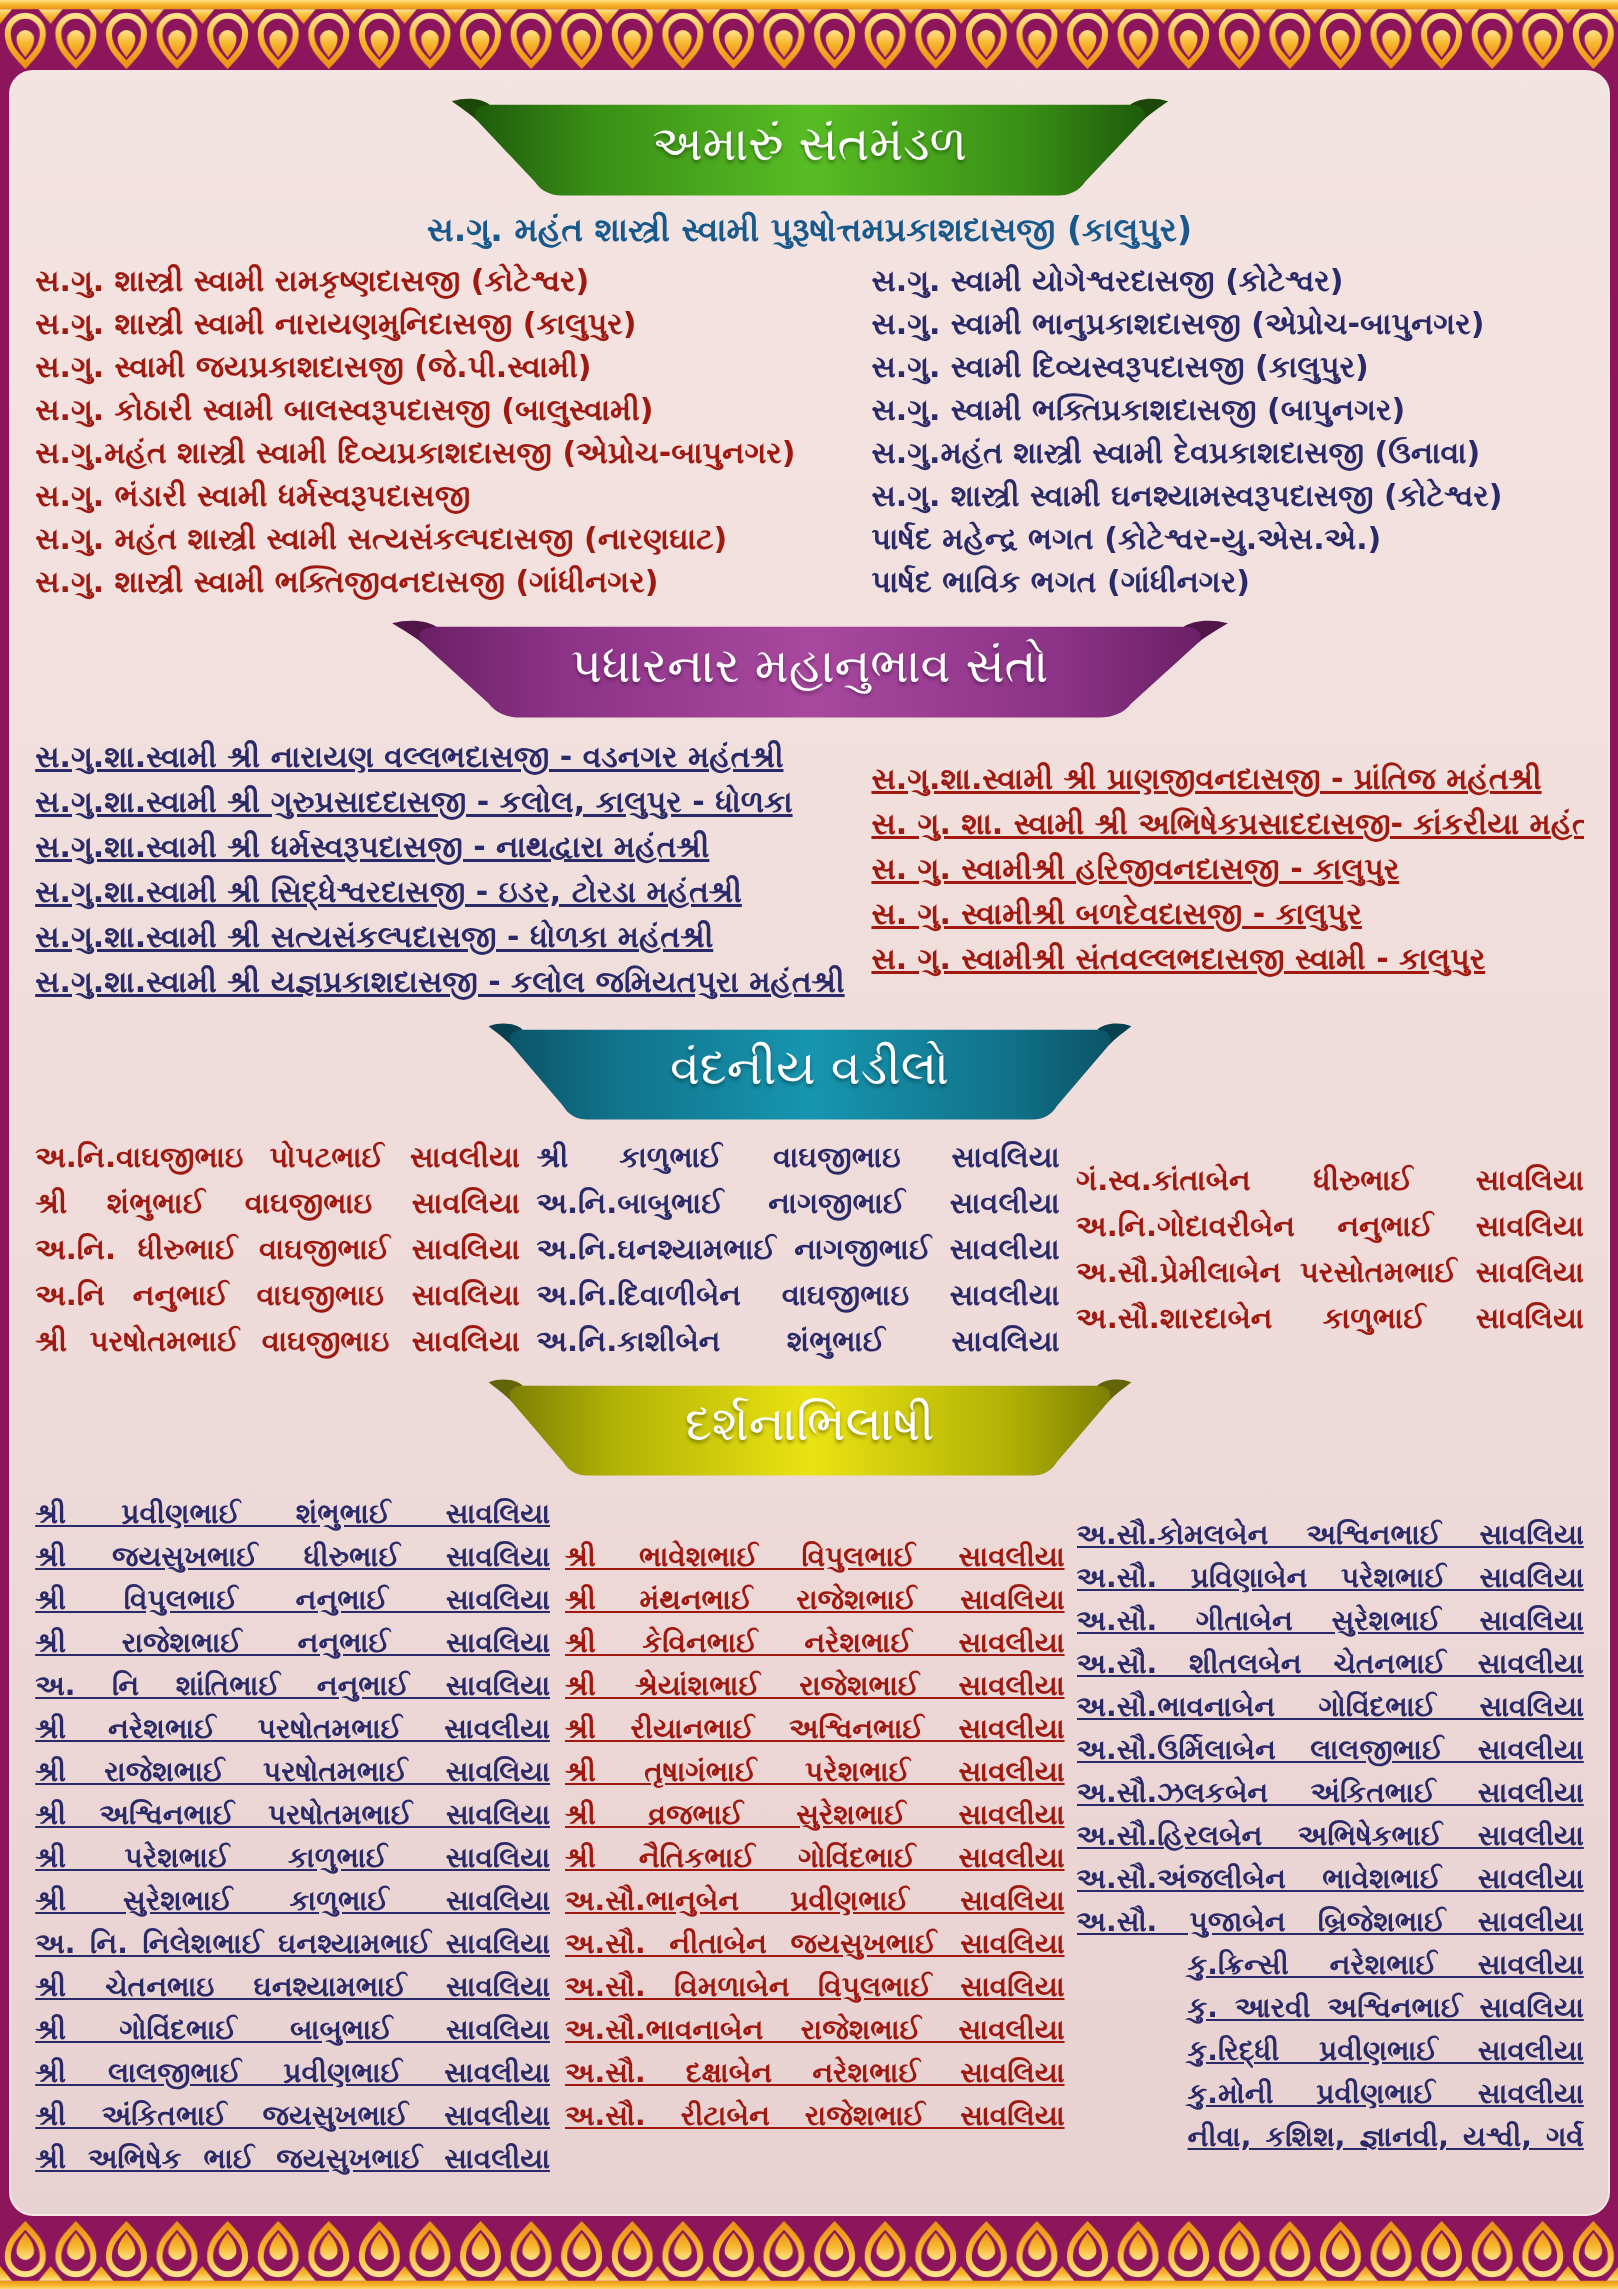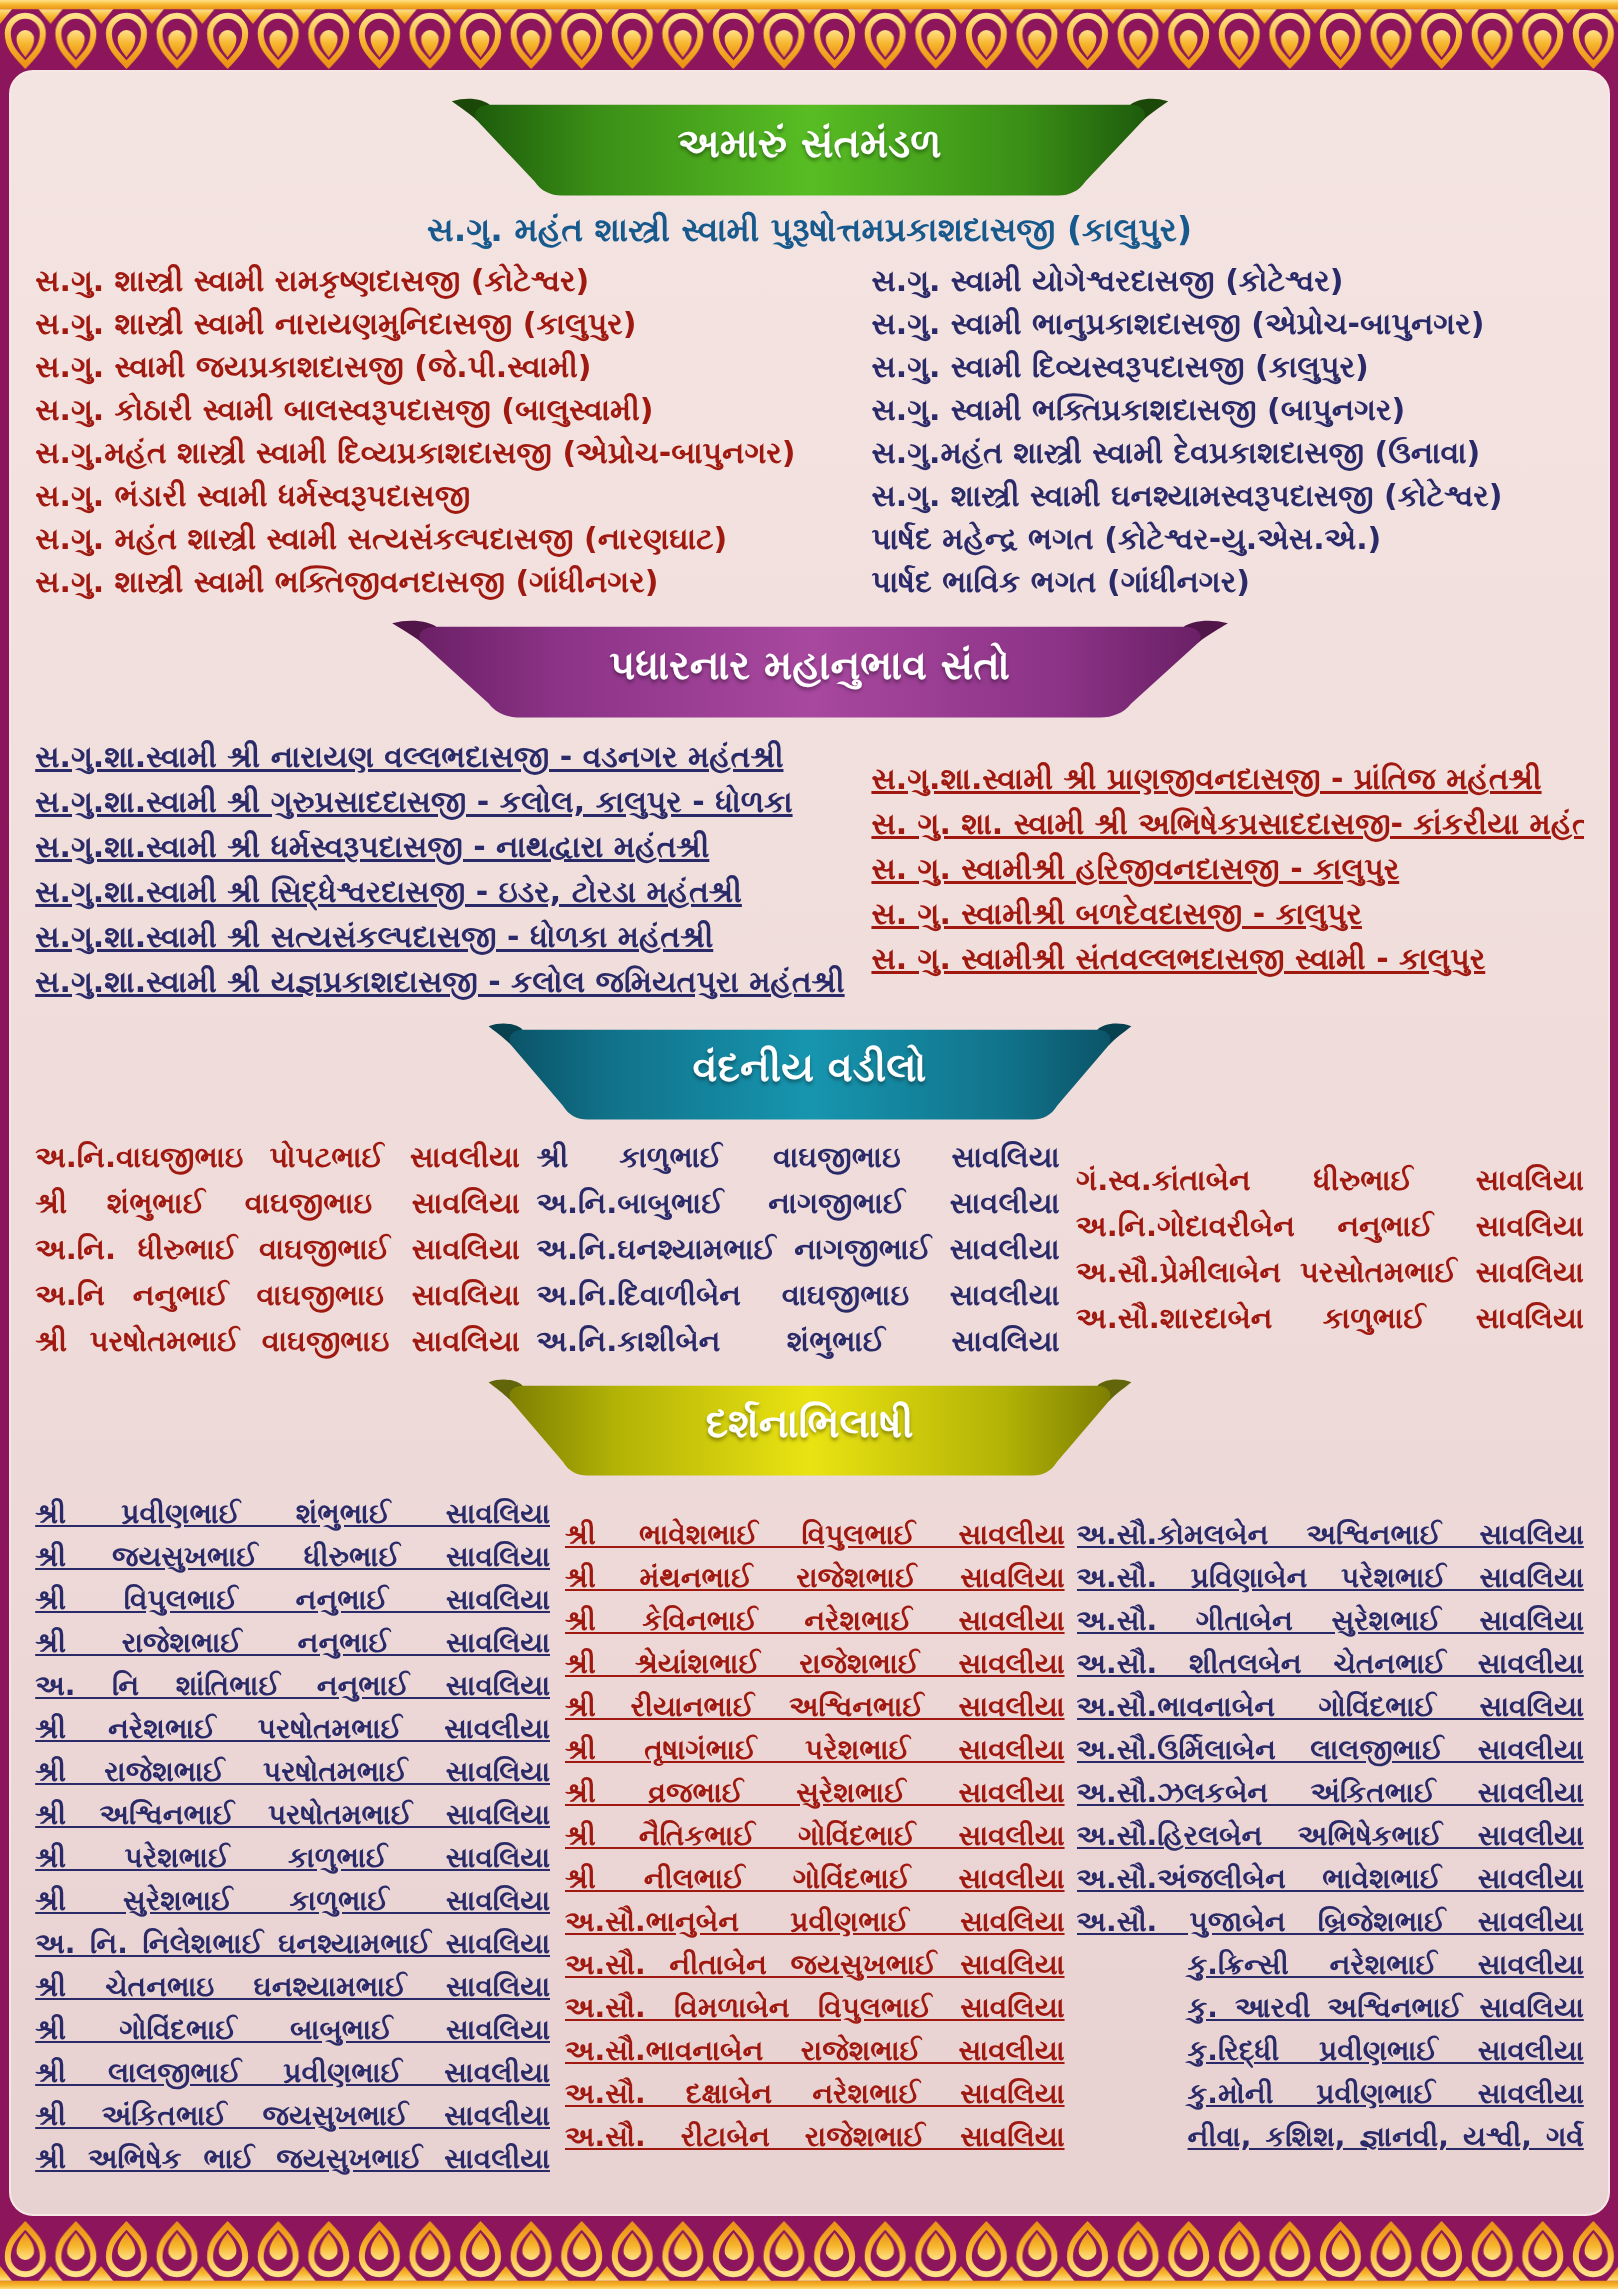--- a/index.html
+++ b/index.html
@@ -20,21 +20,21 @@
 
   
   .ribbon{position:relative;margin:0 auto;}
   .r1{width:720px;height:103px;margin-top:9.2px;margin-bottom:11px;}
   .r2{width:840px;height:103px;margin-top:14.8px;margin-bottom:13px;}
   .r3{width:646px;height:102px;margin-top:16.6px;margin-bottom:11px;}
   .r4{width:646px;height:102px;margin-top:13px;margin-bottom:13px;}
   .ribbon svg{position:absolute;inset:0;width:100%;height:100%;}
   .ribbon-text{
     position:absolute;inset:0;display:flex;align-items:center;justify-content:center;
-    color:#ffffff;font-weight:700;font-size:40px;padding-bottom:7.4px;
+    color:#ffffff;font-weight:400;font-size:48px;padding-bottom:7.4px;
     text-shadow:0 2.8px 3.7px rgba(0,0,0,.35);
   }
   .subtitle{
     text-align:center;color:#17598C;font-weight:700;font-size:33px;
     margin:1.8px 0 9.2px 0;
   }
 
   .cols{display:flex;width:100%;align-items:center;}
   .col{min-width:0;}
   .row{white-space:nowrap;overflow:hidden;font-weight:700;}
@@ -252,21 +252,20 @@
           </div>
         <div class="col red s4c2">
             <div class="row">શ્રી ભાવેશભાઈ વિપુલભાઈ સાવલીયા</div>
             <div class="row">શ્રી મંથનભાઈ રાજેશભાઈ સાવલિયા</div>
             <div class="row">શ્રી કેવિનભાઈ નરેશભાઈ સાવલીયા</div>
             <div class="row">શ્રી શ્રેયાંશભાઈ રાજેશભાઈ સાવલીયા</div>
             <div class="row">શ્રી રીયાનભાઈ અશ્વિનભાઈ સાવલીયા</div>
             <div class="row">શ્રી તૃષાગંભાઈ પરેશભાઈ સાવલીયા</div>
             <div class="row">શ્રી વ્રજભાઈ સુરેશભાઈ સાવલીયા</div>
             <div class="row">શ્રી નૈતિકભાઈ ગોવિંદભાઈ સાવલીયા</div>
-            <div class="row">શ્રી નીલભાઈ ગોવિંદભાઈ સાવલીયા</div>
             <div class="row">અ.સૌ.ભાનુબેન પ્રવીણભાઈ સાવલિયા</div>
             <div class="row">અ.સૌ. નીતાબેન જયસુખભાઈ સાવલિયા</div>
             <div class="row">અ.સૌ. વિમળાબેન વિપુલભાઈ સાવલિયા</div>
             <div class="row">અ.સૌ.ભાવનાબેન રાજેશભાઈ સાવલીયા</div>
             <div class="row">અ.સૌ. દક્ષાબેન નરેશભાઈ સાવલિયા</div>
             <div class="row">અ.સૌ. રીટાબેન રાજેશભાઈ સાવલિયા</div>
           </div>
         <div class="col navy s4c3 col-kids">
             <div class="row">અ.સૌ.કોમલબેન અશ્વિનભાઈ સાવલિયા</div>
             <div class="row">અ.સૌ. પ્રવિણાબેન પરેશભાઈ સાવલિયા</div>

